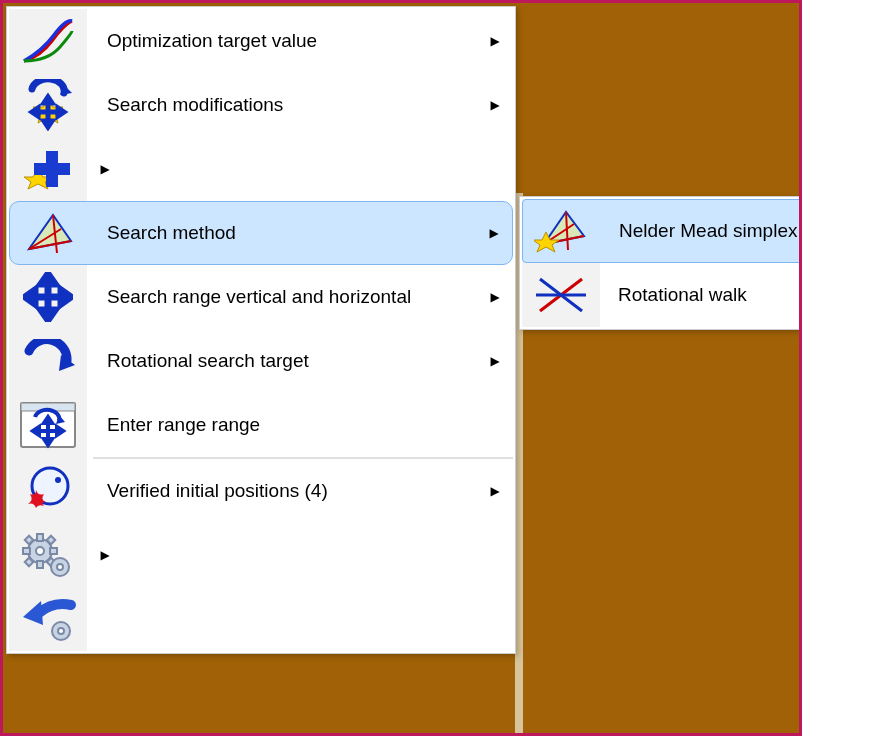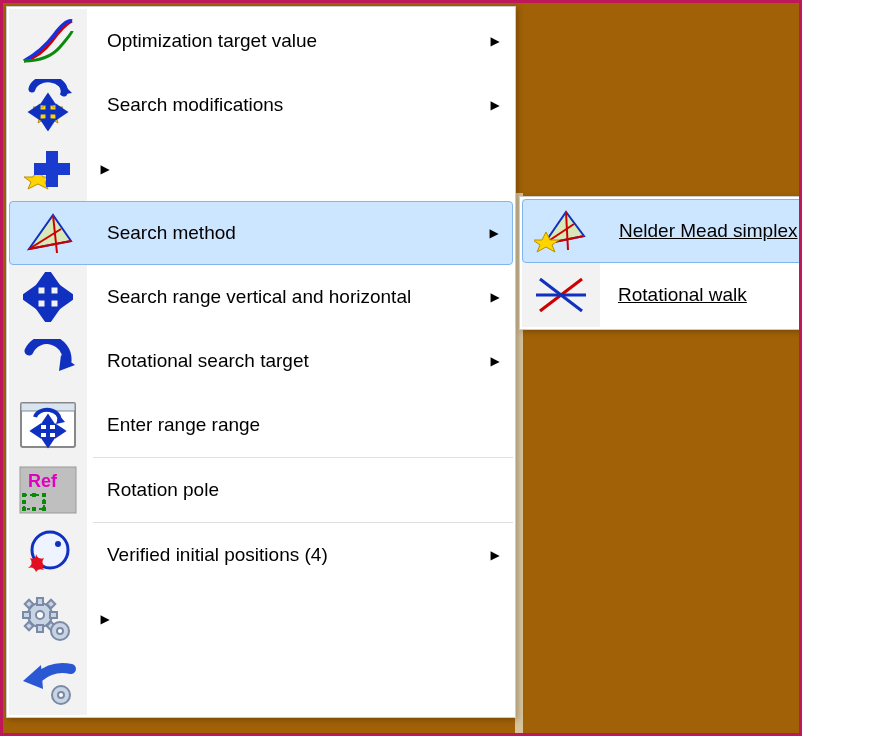--- a/index.html
+++ b/index.html
@@ -66,40 +66,39 @@
   .item .arrow-cell {
     width: 36px;
     flex: none;
     text-align: center;
     font-size: 12px;
     color: #000;
   }
   .item.selected {
     background: #cde6ff;
     border: 1px solid #7fb6f0;
-    border-radius: 4px;
+    border-radius: 10px;
   }
   .item.selected .icon-cell { width: 77px; }
   .separator {
     margin-left: 84px;
     border-top: 1px solid #e0e0e0;
     height: 0;
   }
   
   .submenu {
     position: absolute;
     left: 516px;
     top: 193px;
     width: 362px;
     background: #fff;
     border: 1px solid #ccc;
     box-shadow: 2px 2px 6px rgba(0,0,0,.25);
     padding: 2px;
     box-sizing: border-box;
-    text-decoration: underline;
   }
   .submenu .gutter {
     width: 78px;
   }
   .sub-item {
     position: relative;
     display: flex;
     align-items: center;
     height: 64px;
     cursor: default;
@@ -247,43 +246,20 @@
               <polygon points="44,30 38,26 38,34"></polygon>
             </g>
           </svg>
         </div>
         <div class="label">Enter range range</div>
         <div class="arrow-cell"></div>
       </div>
 
       <div class="separator"></div>
 
-      <div class="item">
-        <div class="icon-cell">
-          <svg width="60" height="50" viewBox="0 0 60 50">
-            <rect x="2" y="2" width="56" height="46" fill="#bfbfbf" stroke="#999"></rect>
-            <text x="10" y="22" font-family="Segoe UI, sans-serif" font-weight="bold" font-size="18" fill="#e000c0">Ref</text>
-            <g stroke="#0a8a0a" stroke-width="2" fill="none" stroke-dasharray="3,3">
-              <rect x="6" y="30" width="20" height="14"></rect>
-            </g>
-            <g fill="#0a8a0a">
-              <rect x="4" y="28" width="4" height="4"></rect>
-                <rect x="14" y="28" width="4" height="4"></rect>
-                <rect x="24" y="28" width="4" height="4"></rect>
-              <rect x="4" y="42" width="4" height="4"></rect>
-                <rect x="14" y="42" width="4" height="4"></rect>
-                <rect x="24" y="42" width="4" height="4"></rect>
-              <rect x="4" y="35" width="4" height="4"></rect>
-                <rect x="24" y="35" width="4" height="4"></rect>
-            </g>
-          </svg>
-        </div>
-        <div class="label">Rotation pole</div>
-        <div class="arrow-cell"></div>
-      </div>
 
       <div class="separator"></div>
 
       <div class="item">
         <div class="icon-cell">
           <svg width="56" height="50" viewBox="0 0 56 50">
             <circle cx="30" cy="20" r="18" fill="#eef4ff" stroke="#1030c0" stroke-width="3"></circle>
             <circle cx="38" cy="14" r="3" fill="#1030c0"></circle>
             <path d="M18 40 q-6 -2 -8 2 q-2 -6 -8 -4 q6 -4 2 -10 q6 2 6 -4 q2 6 8 4 q-4 6 2 8 q-6 0 -2 4 z" fill="#e01020" transform="translate(6,0)"></path>
           </svg>

